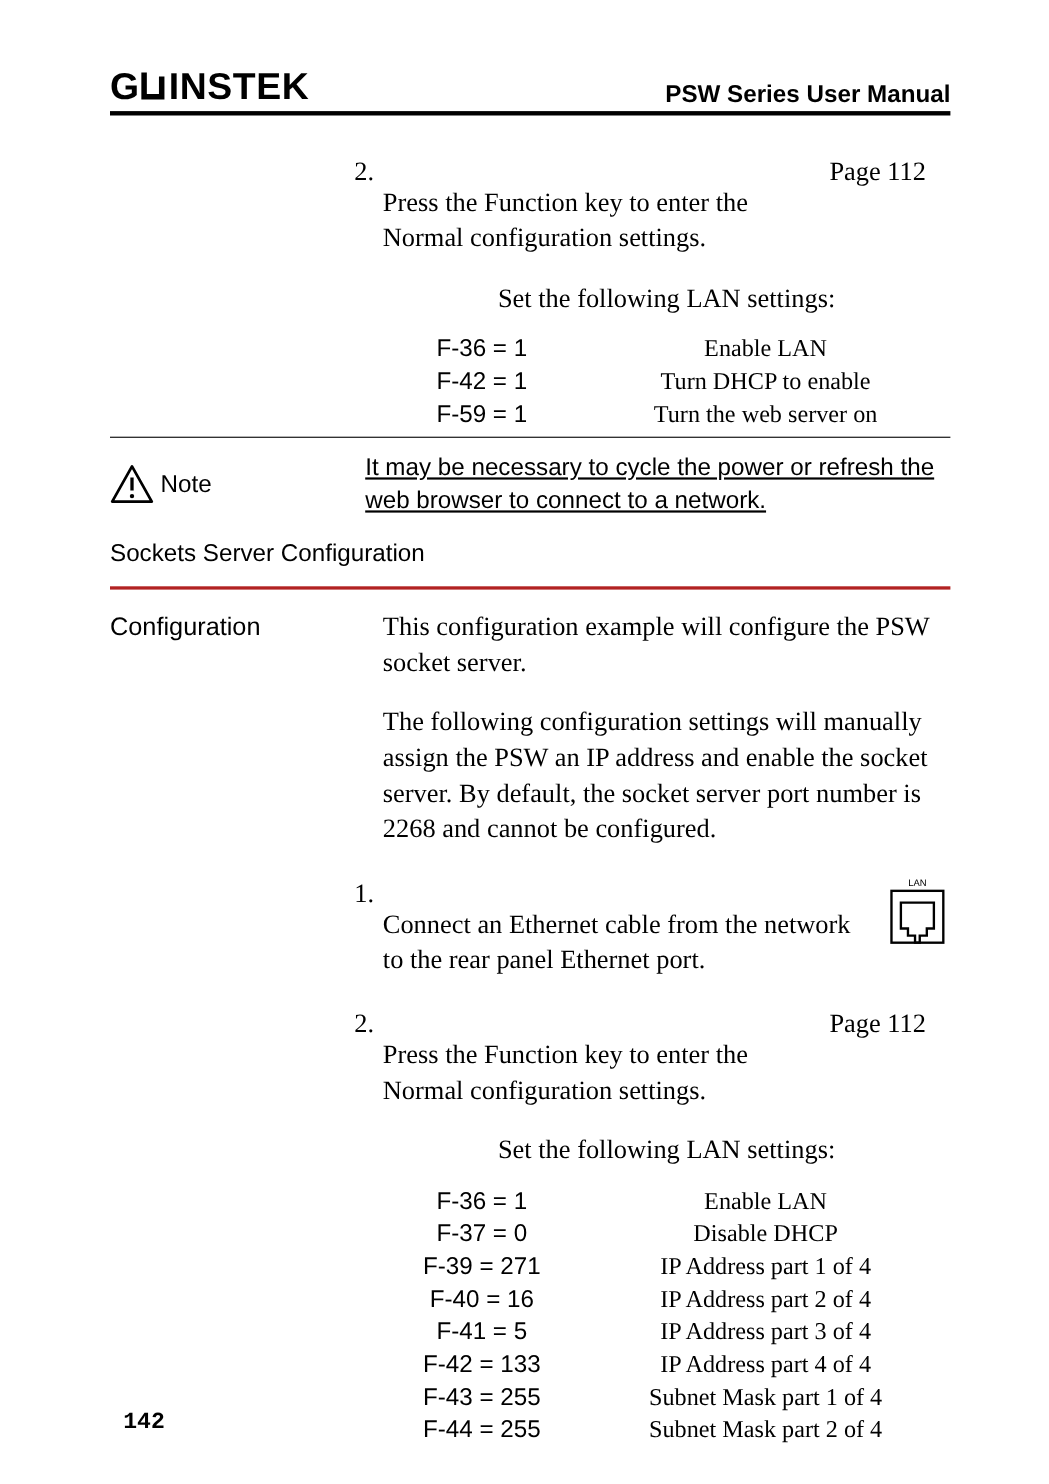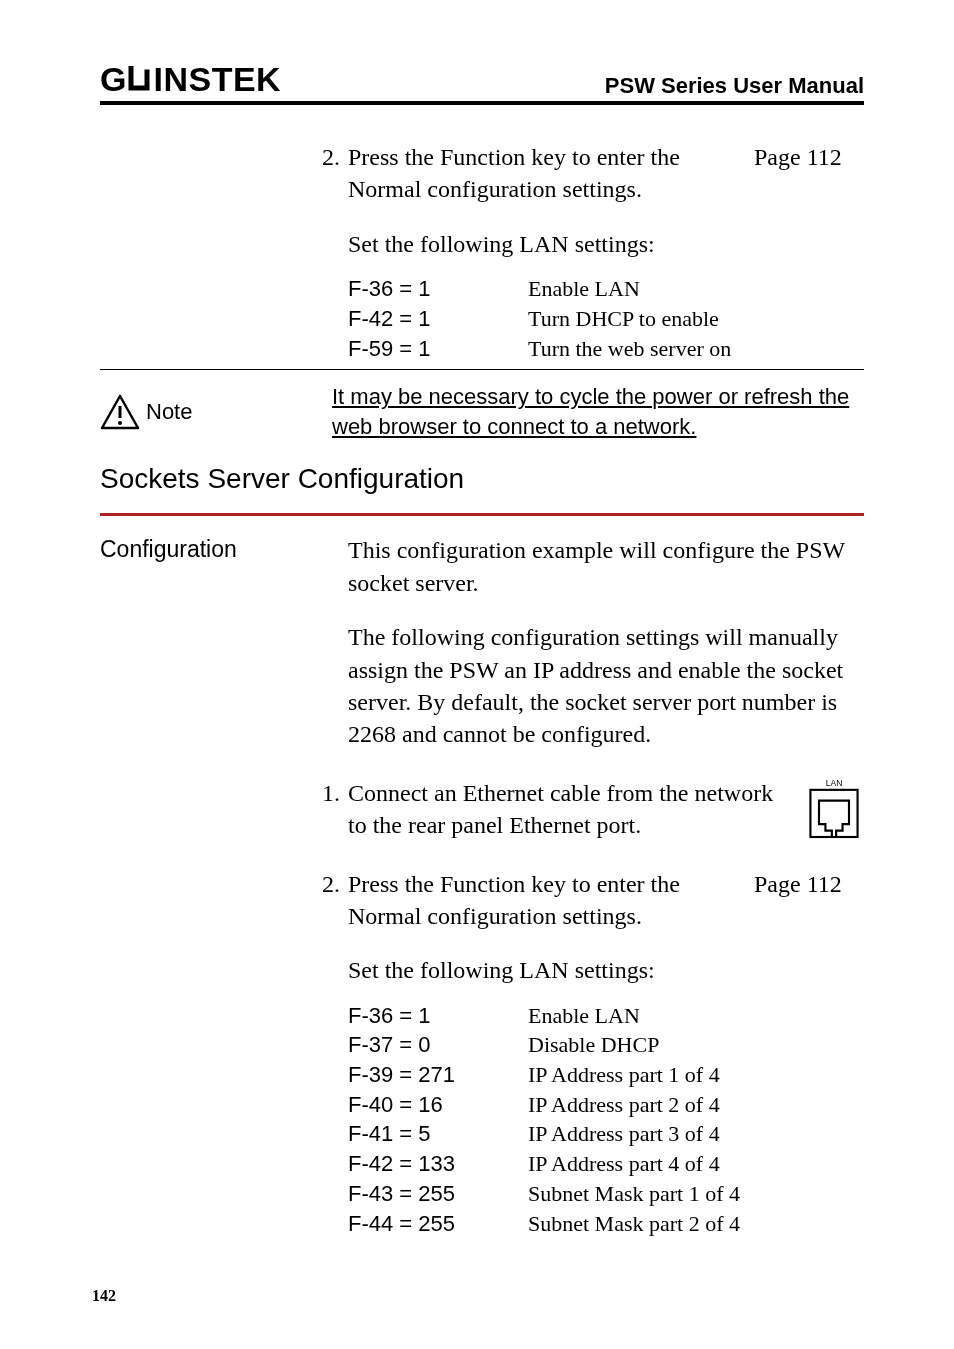--- a/index.html
+++ b/index.html
@@ -72,20 +72,21 @@
   .page-ref {
     flex: 0 0 110px;
     text-align: left;
     padding-left: 6px;
   }
   .flex-line {
     display: flex;
   }
   .flex-line .body-text {
     flex: 1;
+    margin-top: 28px;
   }
   .settings-table {
     margin-top: 14px;
   }
   .settings-table .srow {
     display: flex;
   }
   .settings-table .skey {
     flex: 0 0 180px;
     font-family: "Lucida Sans", "Segoe UI", Arial, sans-serif;
@@ -127,47 +128,48 @@
     font-size: 22px;
     line-height: 1.35;
     text-decoration: underline;
   }
   .warn-tri {
     width: 40px;
     height: 36px;
   }
   .section-heading {
     font-family: "Lucida Sans", "Segoe UI", Arial, sans-serif;
-    font-size: 28px;
+    font-size: 22px;
     margin-top: 18px;
     margin-bottom: 16px;
   }
   .config-label {
     font-family: "Lucida Sans", "Segoe UI", Arial, sans-serif;
     font-size: 23px;
   }
   .lan-port {
     width: 56px;
     height: 60px;
     flex: 0 0 60px;
     margin-left: 8px;
   }
   .step-block {
      margin-top: 26px;
   }
   .page-num {
     position: absolute;
     bottom: 44px;
-    left: 92px;
-    font-family: Liberation Serif, serif;
+    left: 112px;
+    font-family: Liberation Mono, monospace;
     font-weight: 700;
-    font-size: 16px;
+    font-size: 21px;
   }
   .indent-right {
     margin-left: 248px; 
+    text-align: center;
   }
 </style>
 </head>
 <body>
 
 <div class="page">
 
   <div class="header-row">
     <div class="logo">
       <span class="gw">G</span>

